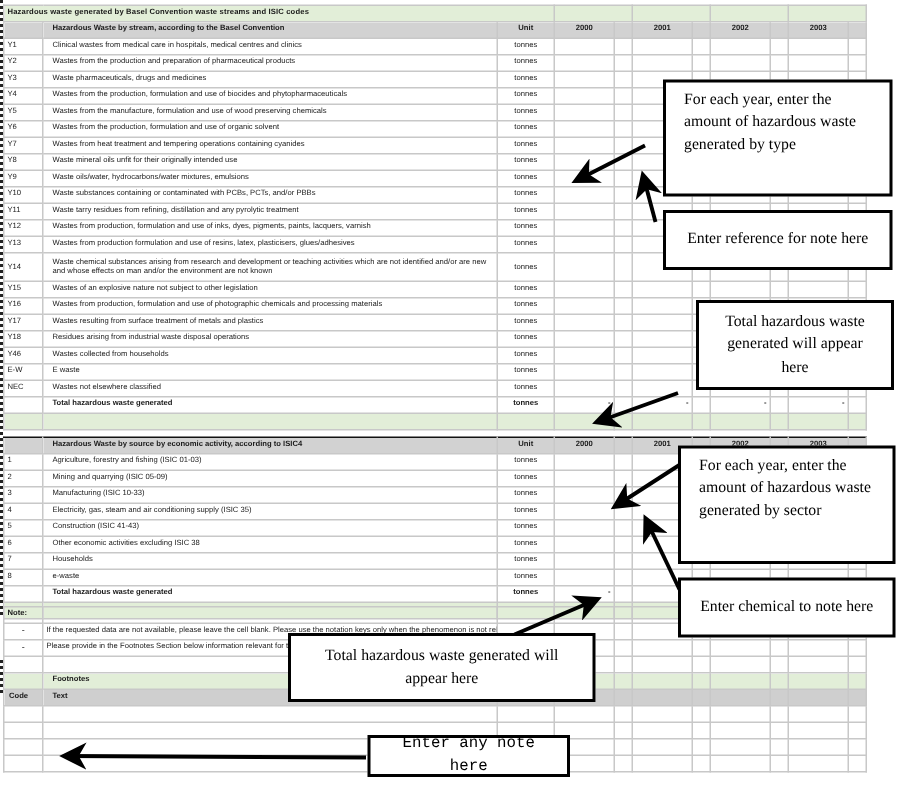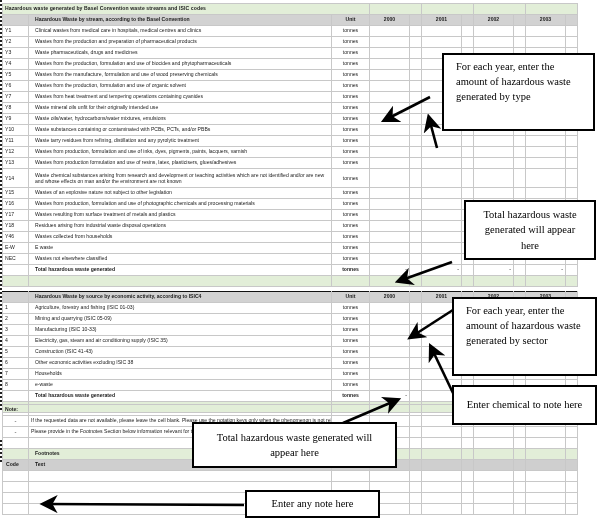--- a/index.html
+++ b/index.html
@@ -766,24 +766,25 @@
 
     <line x1="453" y1="393" x2="431" y2="347" stroke="#000" stroke-width="2.6" marker-end="url(#ah)"></line>
 
     <line x1="343" y1="423" x2="397" y2="400" stroke="#000" stroke-width="2.6" marker-end="url(#ah)"></line>
 
     <line x1="244" y1="505" x2="44" y2="504" stroke="#000" stroke-width="2.6" marker-end="url(#ah)"></line>
   </svg>
 
   <div class="callout left" id="callout-year-type" style="left:442px;top:53px;width:153px;height:78px;">For each year, enter the amount of hazardous waste generated by type</div>
 
+  <div class="callout" id="callout-ref-note-1" style="left:442px;top:140px;width:153px;height:40px;display:flex;align-items:center;justify-content:center;">Enter reference for note here</div>
 
   <div class="callout" id="callout-total-1" style="left:464px;top:200px;width:132px;height:60px;display:flex;align-items:center;justify-content:center;">Total hazardous waste generated will appear here</div>
 
   <div class="callout left" id="callout-year-sector" style="left:452px;top:297px;width:145px;height:79px;">For each year, enter the amount of hazardous waste generated by sector</div>
 
   <div class="callout" id="callout-ref-note-2" style="left:452px;top:385px;width:145px;height:40px;display:flex;align-items:center;justify-content:center;">Enter chemical to note here</div>
 
   <div class="callout" id="callout-total-2" style="left:192px;top:422px;width:205px;height:46px;display:flex;align-items:center;justify-content:center;">Total hazardous waste generated will appear here</div>
 
-  <div class="callout" id="callout-any-note" style="left:245px;top:490px;width:135px;height:28px;display:flex;align-items:center;justify-content:center;">Enter any note here</div>
+  <div class="callout" id="callout-any-note" style="left:245px;top:490px;width:135px;height:28px;display:flex;align-items:center;justify-content:center;font-family:Liberation Mono, monospace;">Enter any note here</div>
 
 </div>
 
 </body></html>

